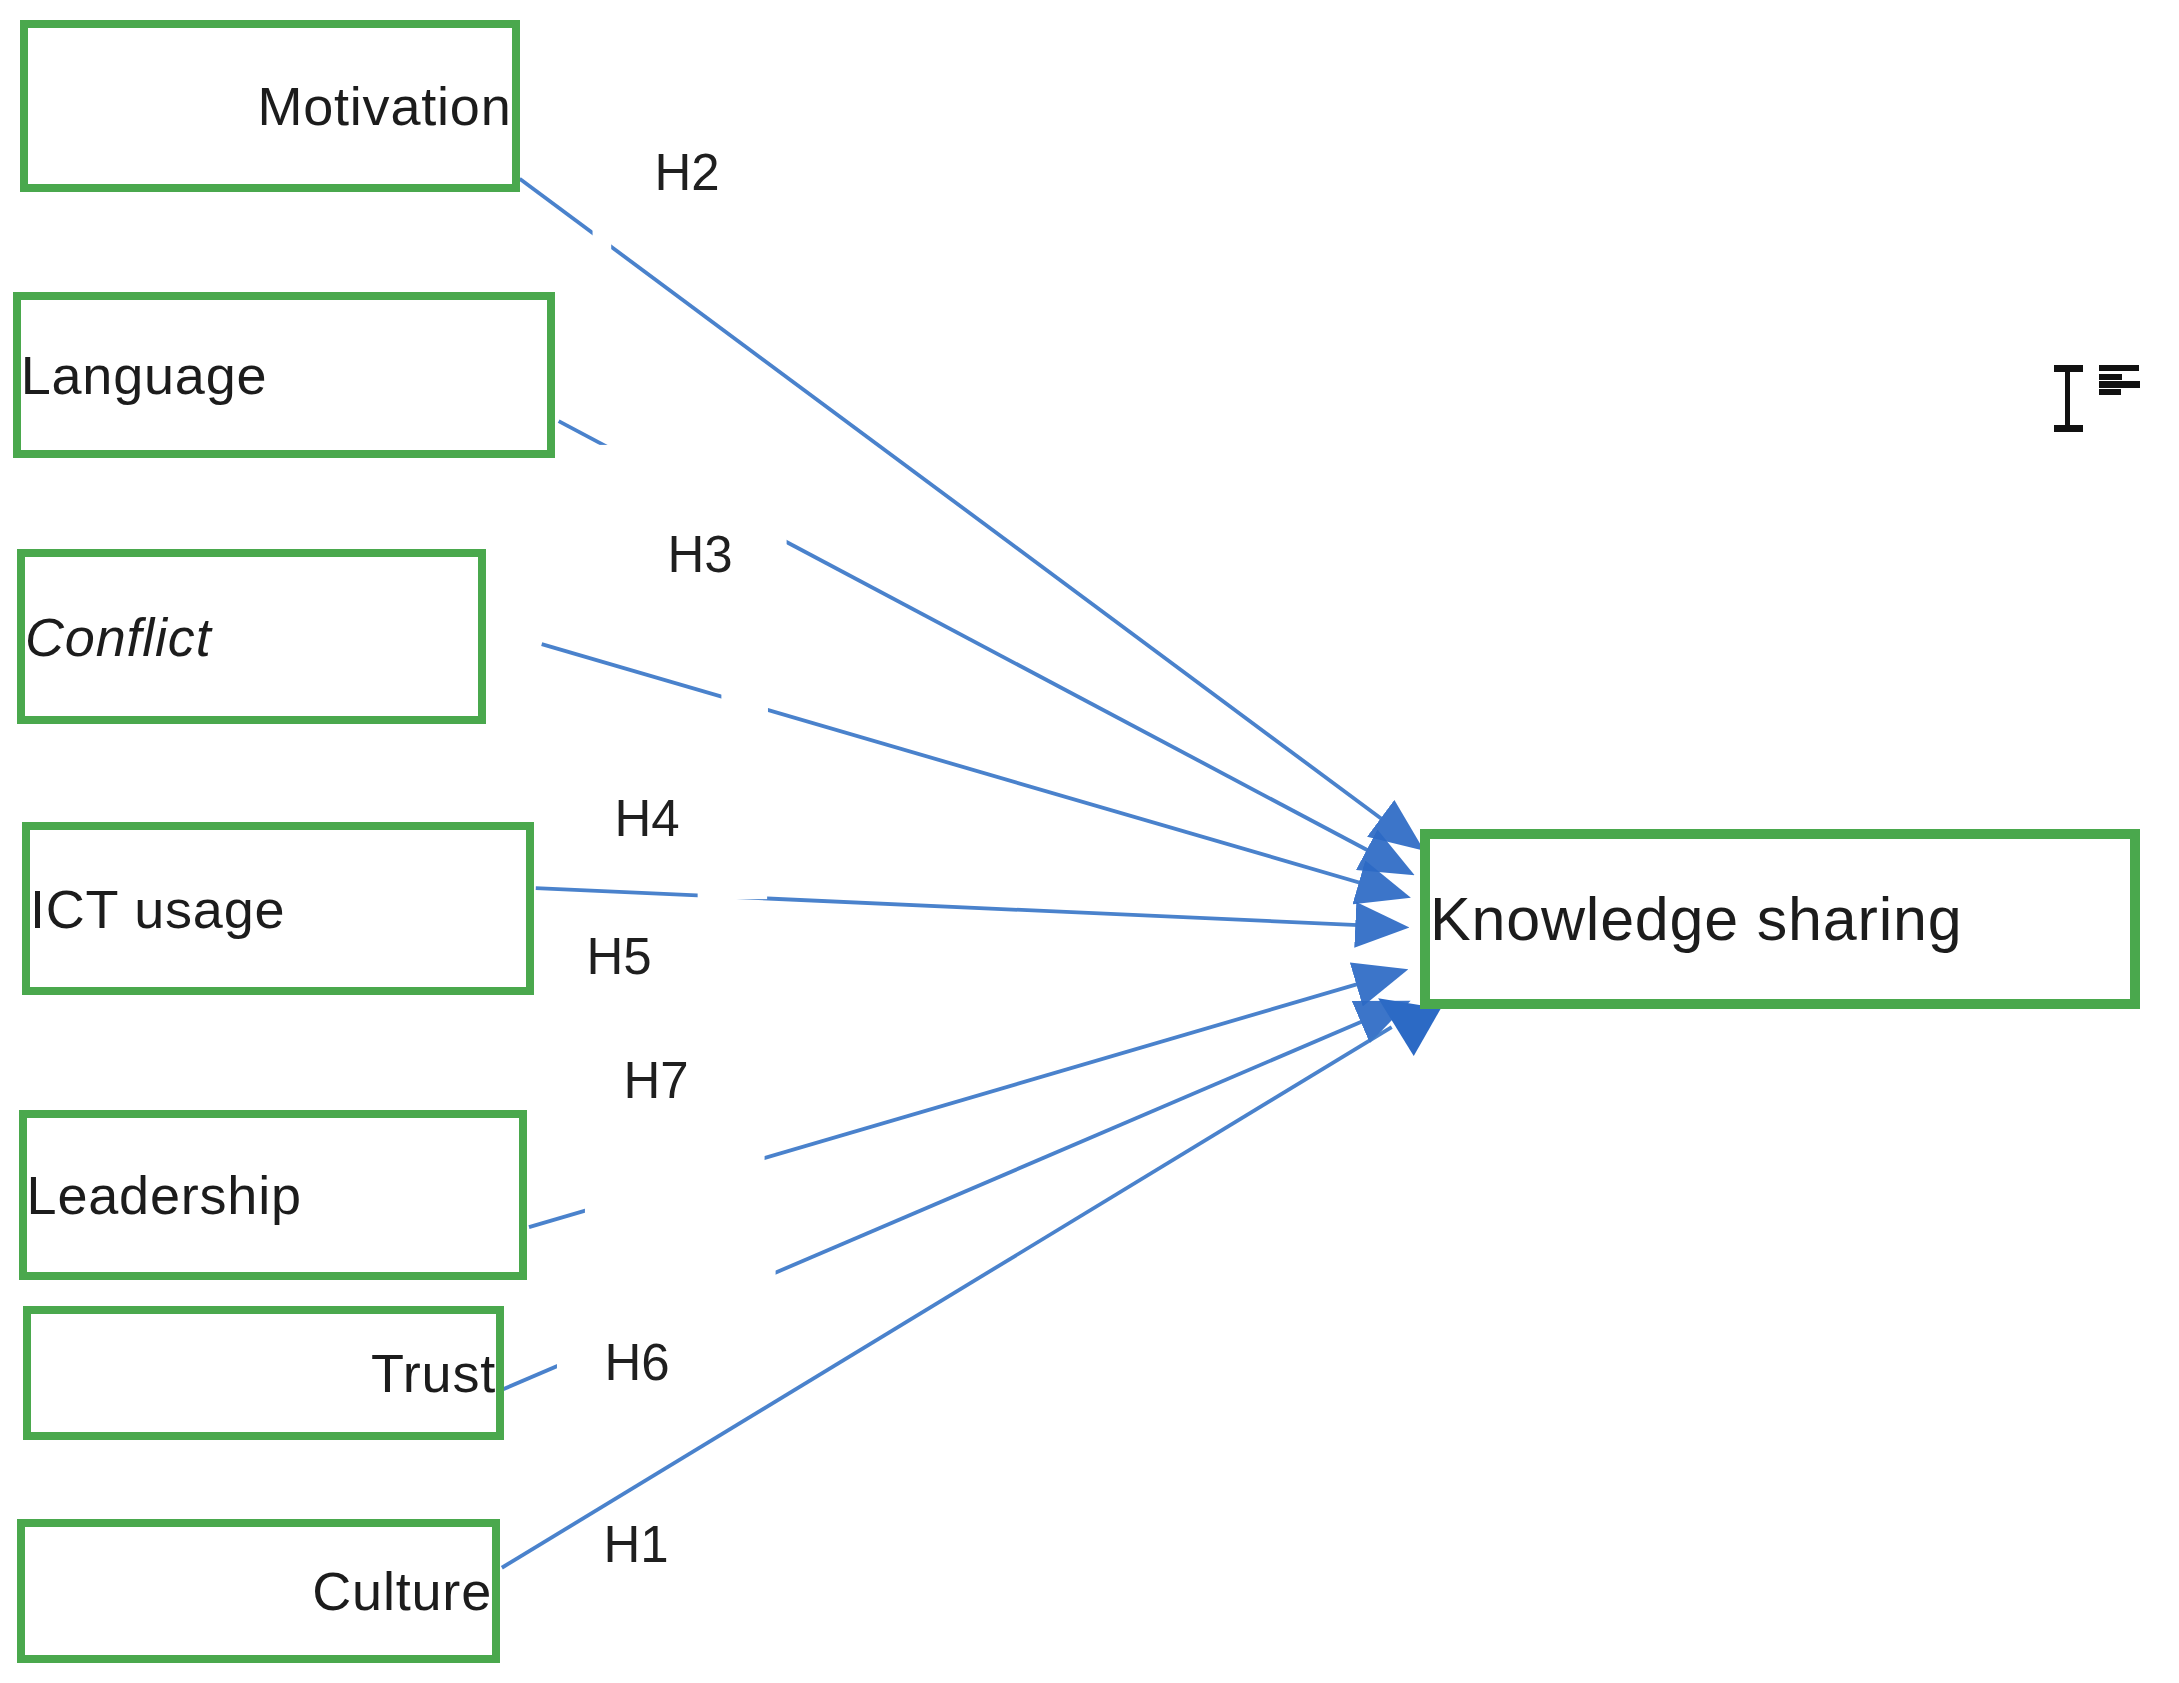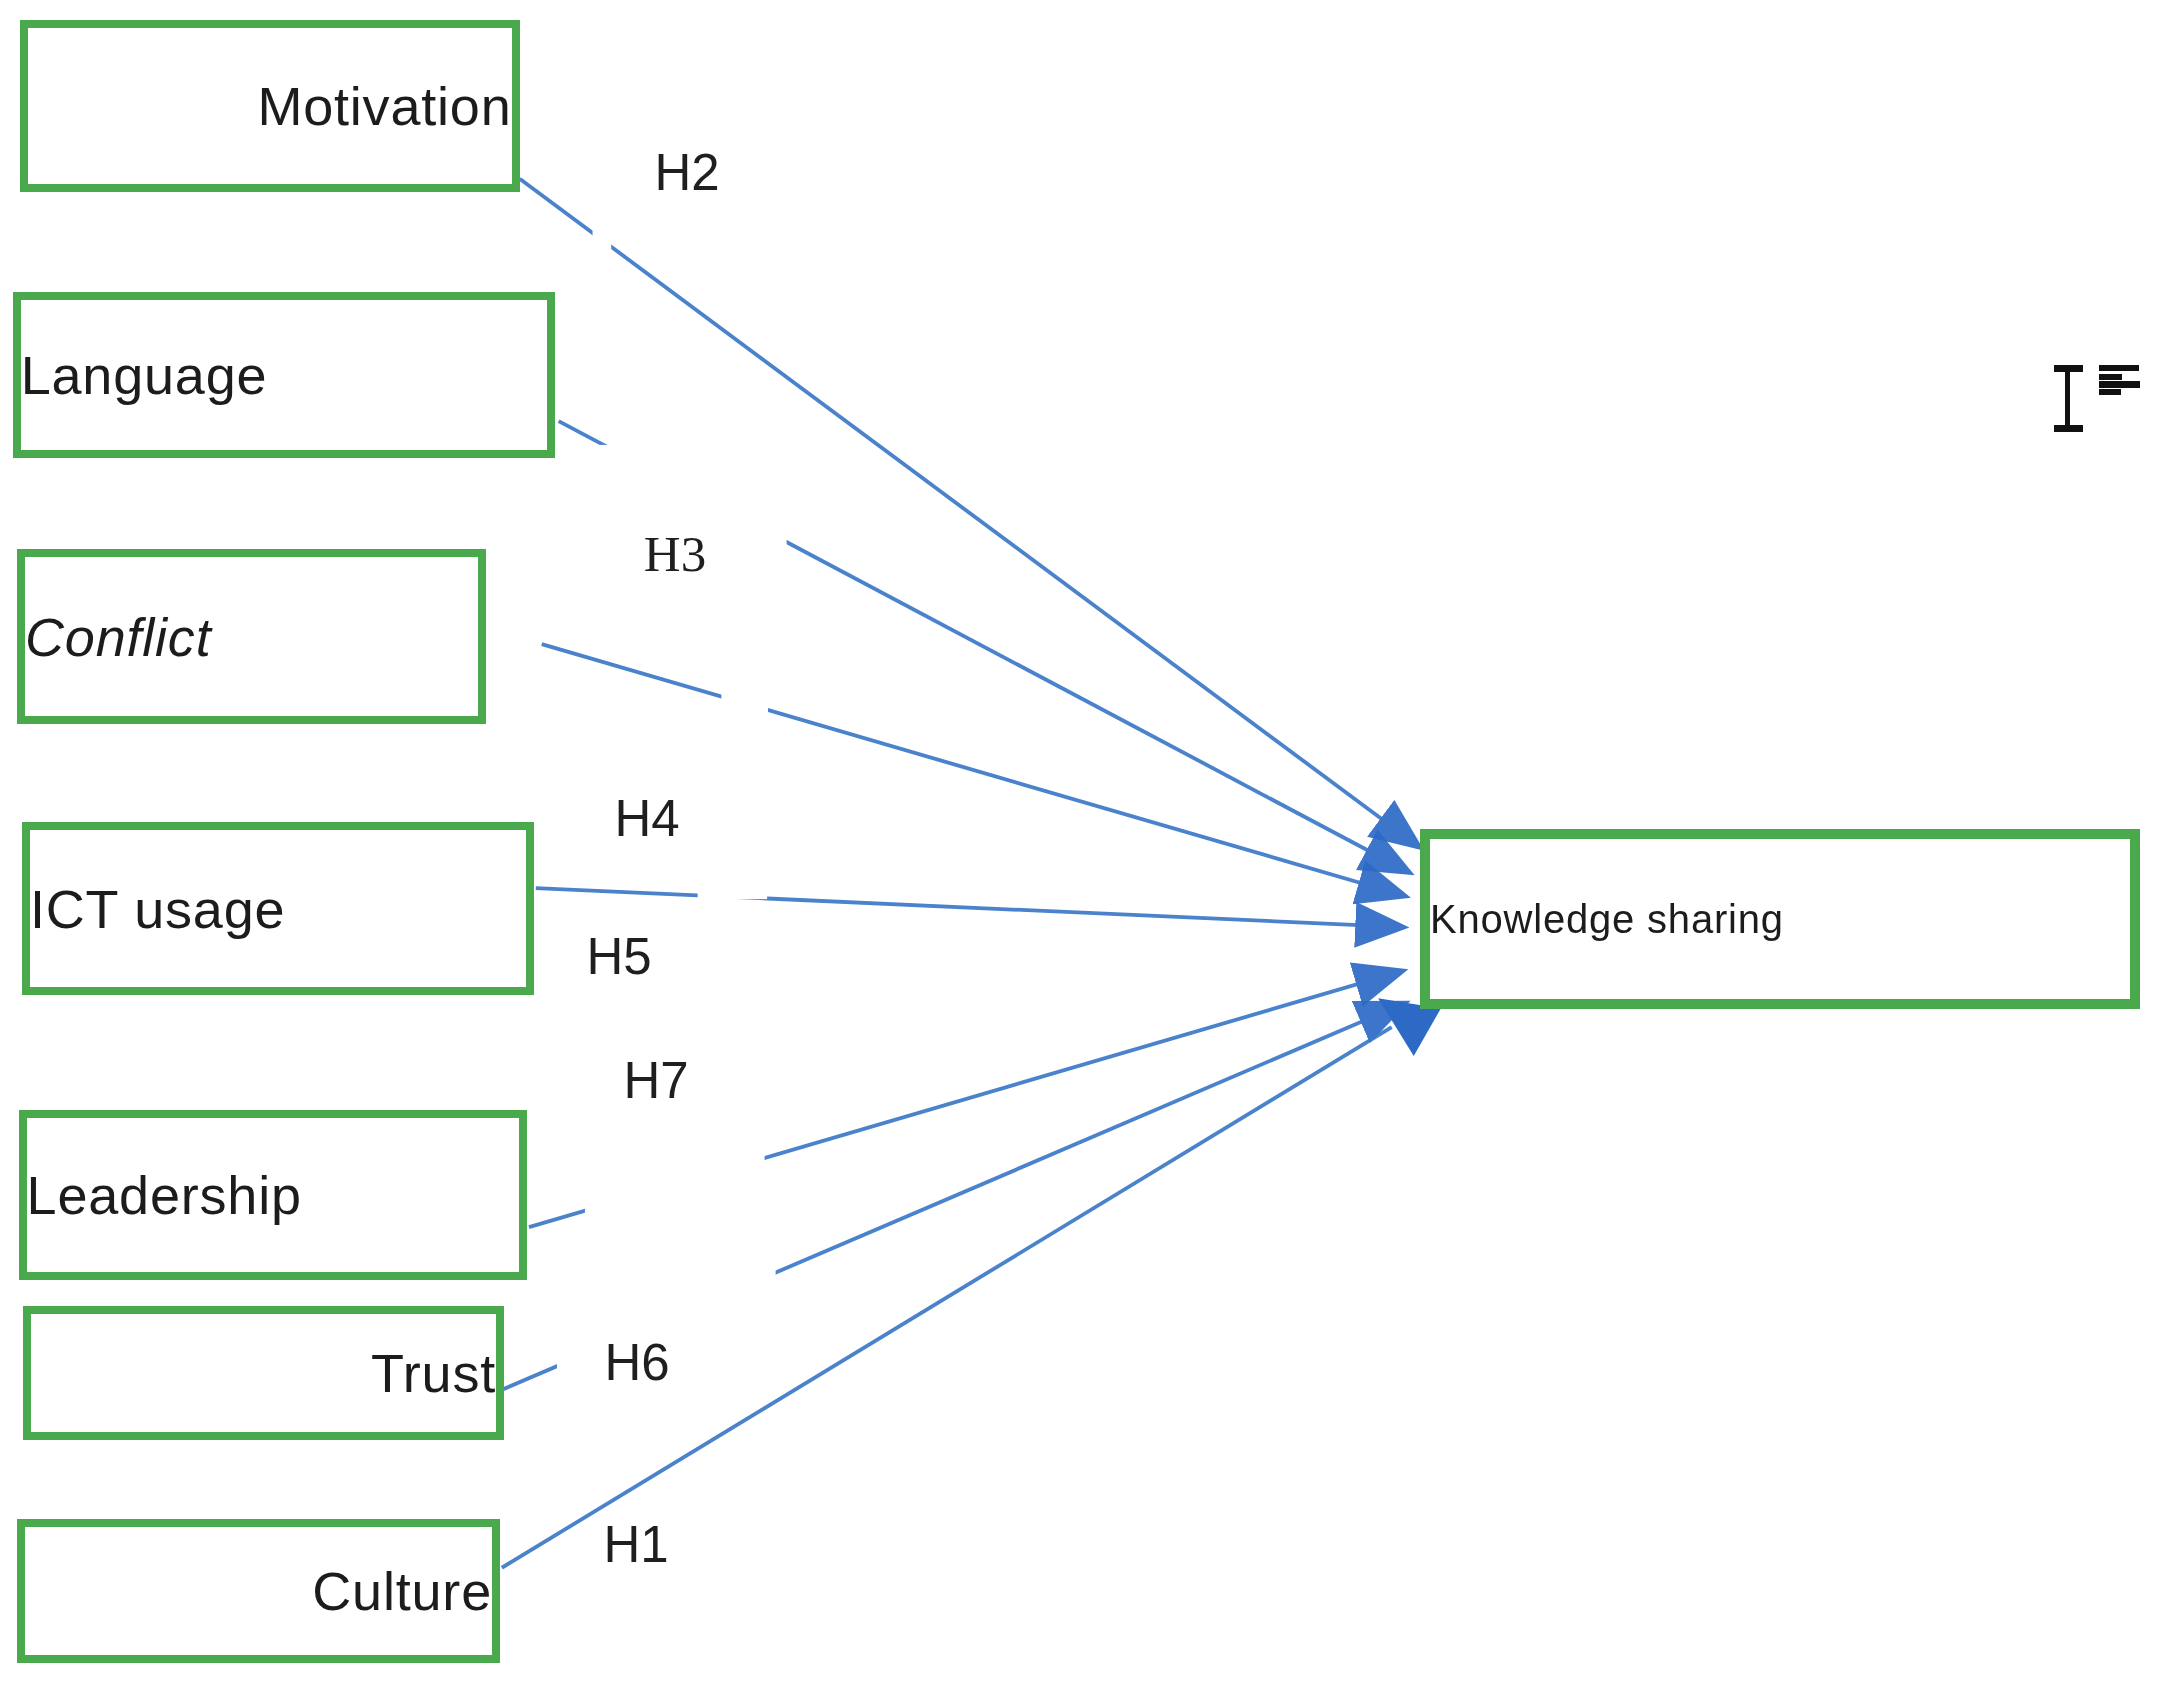--- a/index.html
+++ b/index.html
@@ -40,21 +40,21 @@
     color:#1c1c1c;
     letter-spacing:0.8px;
     white-space:nowrap;
   }
   .node.align-left{
     justify-content:flex-end;
     padding-left:53px;
   }
   .node.outcome{
     border-width:10.2px;
-    font-size:40px;
+    font-size:61px;
   }
   .hlabel{
     position:absolute;
     transform:translate(-50%,-50%);
     font-size:51px;
     color:var(--label-text);
     white-space:nowrap;
   }
   
   .cursor-part{
@@ -117,21 +117,21 @@
 
   <div class="node align-left" style="left:17px;  top:1519px; width:483px; height:144px;">
     <span>Culture</span>
   </div>
 
   <div class="node outcome" style="left:1420px; top:829px; width:720px; height:180px;">
     <span>Knowledge sharing</span>
   </div>
 
   <div class="hlabel" style="left:687px; top:172px;">H2</div>
-  <div class="hlabel" style="left:675px; top:554px;font-family:Liberation Serif, serif;">H3</div>
+  <div class="hlabel" style="left:700px; top:554px;">H3</div>
   <div class="hlabel" style="left:647px; top:818px;">H4</div>
   <div class="hlabel" style="left:619px; top:956px;">H5</div>
   <div class="hlabel" style="left:656px; top:1080px;">H7</div>
   <div class="hlabel" style="left:637px; top:1362px;">H6</div>
   <div class="hlabel" style="left:636px; top:1544px;">H1</div>
 
   <div>
     <div class="cursor-part" style="left:2054px; top:365px; width:29px; height:6.8px;"></div>
     <div class="cursor-part" style="left:2065px; top:365px; width:5.1px;  height:66px;"></div>
     <div class="cursor-part" style="left:2054px; top:425px; width:29px; height:6.8px;"></div>

